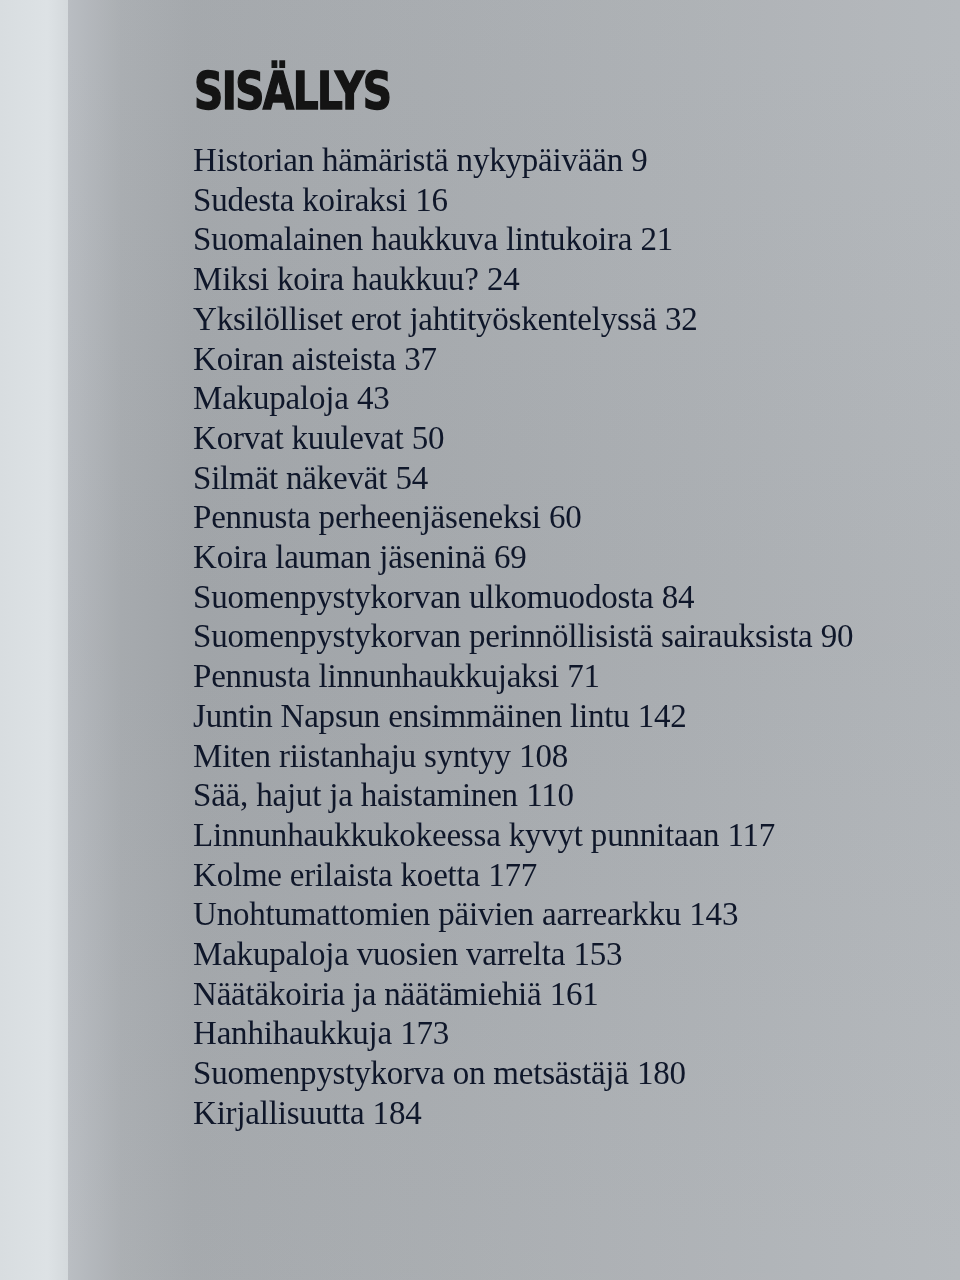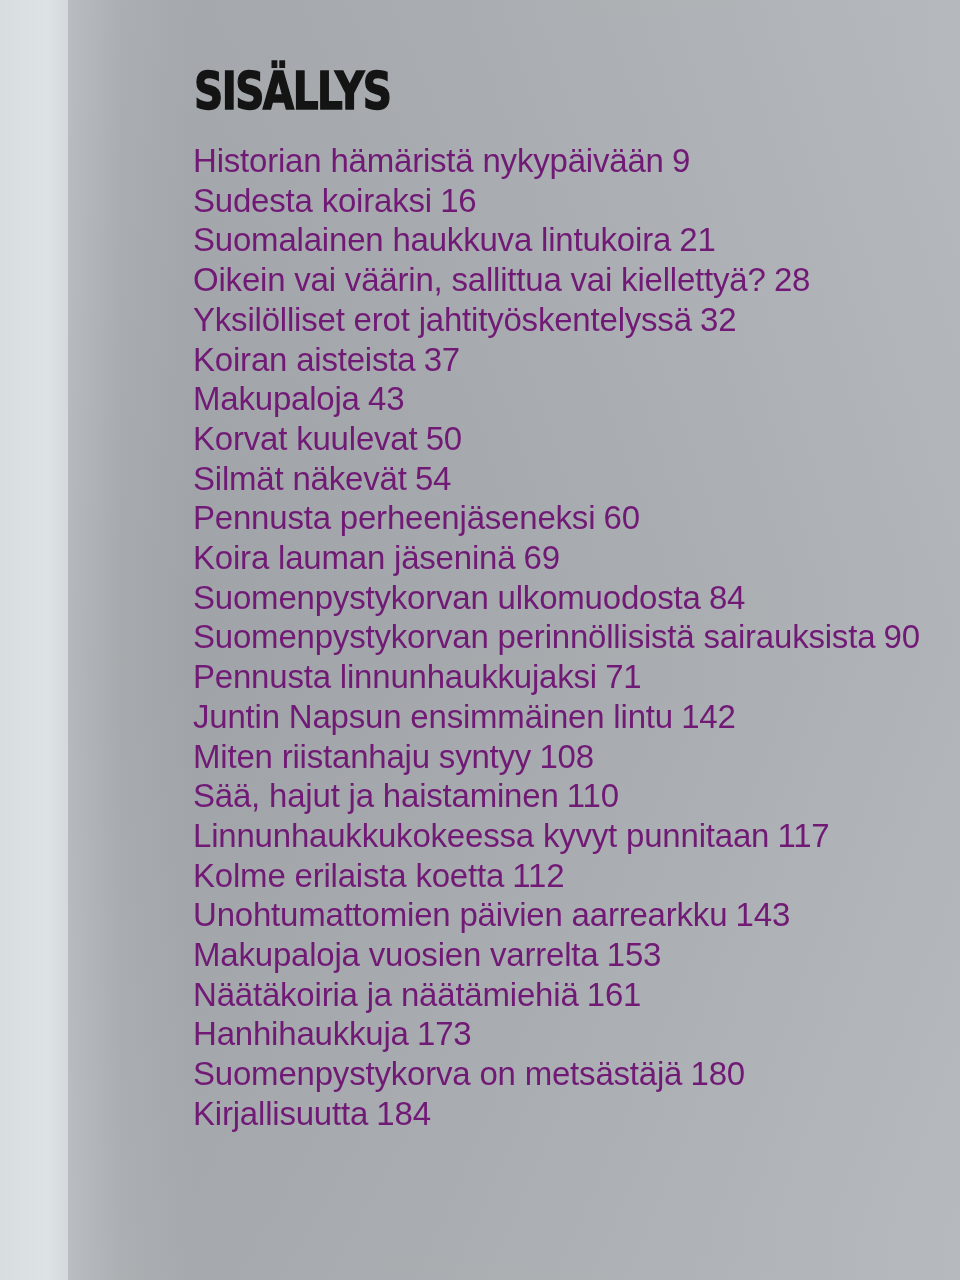--- a/index.html
+++ b/index.html
@@ -56,60 +56,60 @@
     }
     .toc {
       position: absolute;
       left: 193px;
       top: 141px;
       margin: 0;
       padding: 0;
       list-style: none;
     }
     .toc-entry {
-      font-family: Liberation Sans, sans-serif;
+      font-family: Liberation Serif, serif;
       font-size: 33px;
       line-height: 39.7px;
-      color: #701a75;
+      color: #0f172a;
       white-space: nowrap;
       letter-spacing: -0.2px;
     }
     .toc-entry .num {
       margin-left: 0.25em;
     }
   </style>
 </head>
 <body>
 
 <div class="scene">
   <div class="page-edge"></div>
   <div class="page"></div>
 
   <h1 class="heading">SISÄLLYS</h1>
 
   <ul class="toc">
     <li class="toc-entry"><span>Historian hämäristä nykypäivään</span><span class="num">9</span></li>
     <li class="toc-entry"><span>Sudesta koiraksi</span><span class="num">16</span></li>
     <li class="toc-entry"><span>Suomalainen haukkuva lintukoira</span><span class="num">21</span></li>
-    <li class="toc-entry"><span>Oikein vai väärin, sallittua vai kiellettyä?</span><span class="num">28</span></li>
+    <li class="toc-entry"><span>Miksi koira haukkuu?</span><span class="num">24</span></li>
     <li class="toc-entry"><span>Yksilölliset erot jahtityöskentelyssä</span><span class="num">32</span></li>
     <li class="toc-entry"><span>Koiran aisteista</span><span class="num">37</span></li>
     <li class="toc-entry"><span>Makupaloja</span><span class="num">43</span></li>
     <li class="toc-entry"><span>Korvat kuulevat</span><span class="num">50</span></li>
     <li class="toc-entry"><span>Silmät näkevät</span><span class="num">54</span></li>
     <li class="toc-entry"><span>Pennusta perheenjäseneksi</span><span class="num">60</span></li>
     <li class="toc-entry"><span>Koira lauman jäseninä</span><span class="num">69</span></li>
     <li class="toc-entry"><span>Suomenpystykorvan ulkomuodosta</span><span class="num">84</span></li>
     <li class="toc-entry"><span>Suomenpystykorvan perinnöllisistä sairauksista</span><span class="num">90</span></li>
     <li class="toc-entry"><span>Pennusta linnunhaukkujaksi</span><span class="num">71</span></li>
     <li class="toc-entry"><span>Juntin Napsun ensimmäinen lintu</span><span class="num">142</span></li>
     <li class="toc-entry"><span>Miten riistanhaju syntyy</span><span class="num">108</span></li>
     <li class="toc-entry"><span>Sää, hajut ja haistaminen</span><span class="num">110</span></li>
     <li class="toc-entry"><span>Linnunhaukkukokeessa kyvyt punnitaan</span><span class="num">117</span></li>
-    <li class="toc-entry"><span>Kolme erilaista koetta</span><span class="num">112</span></li>
+    <li class="toc-entry"><span>Kolme erilaista koetta</span><span class="num">177</span></li>
     <li class="toc-entry"><span>Unohtumattomien päivien aarrearkku</span><span class="num">143</span></li>
     <li class="toc-entry"><span>Makupaloja vuosien varrelta</span><span class="num">153</span></li>
     <li class="toc-entry"><span>Näätäkoiria ja näätämiehiä</span><span class="num">161</span></li>
     <li class="toc-entry"><span>Hanhihaukkuja</span><span class="num">173</span></li>
     <li class="toc-entry"><span>Suomenpystykorva on metsästäjä</span><span class="num">180</span></li>
     <li class="toc-entry"><span>Kirjallisuutta</span><span class="num">184</span></li>
   </ul>
 </div>
 
 </body></html>

